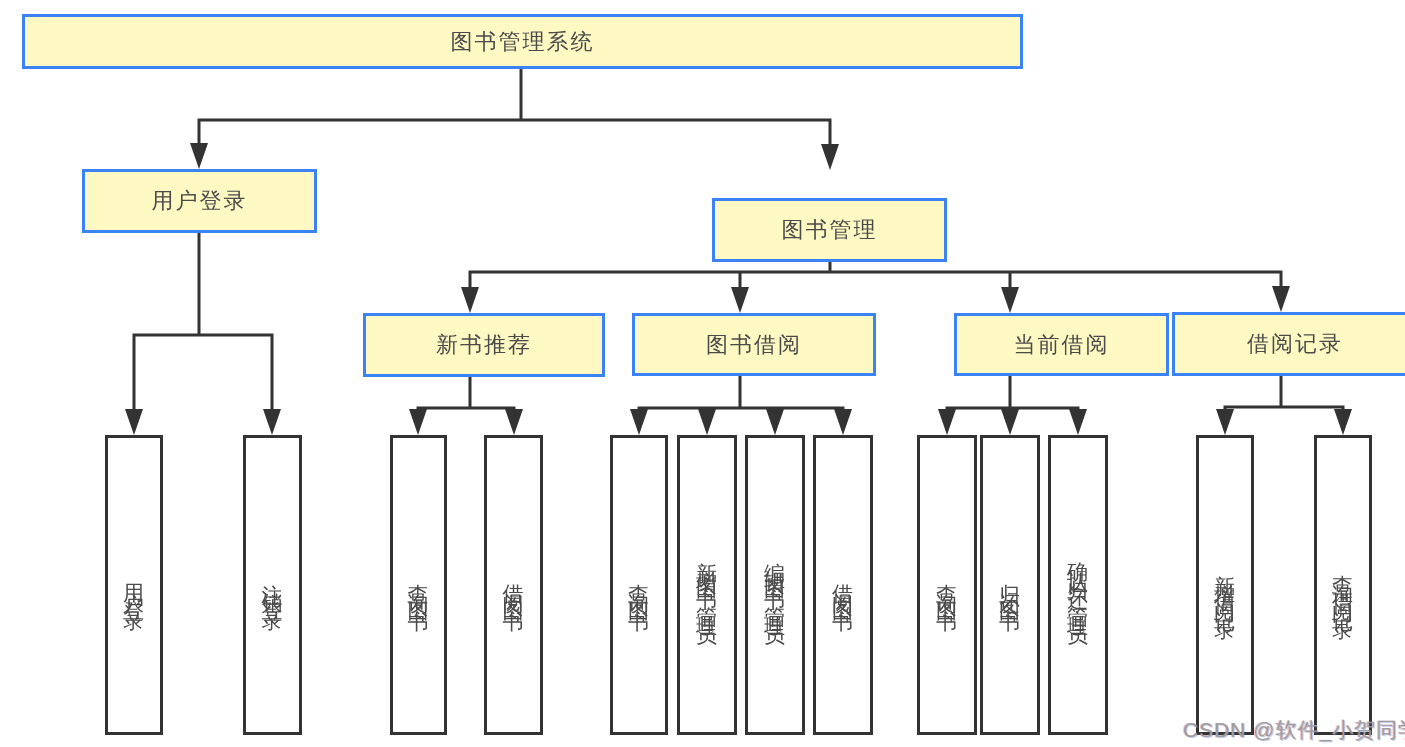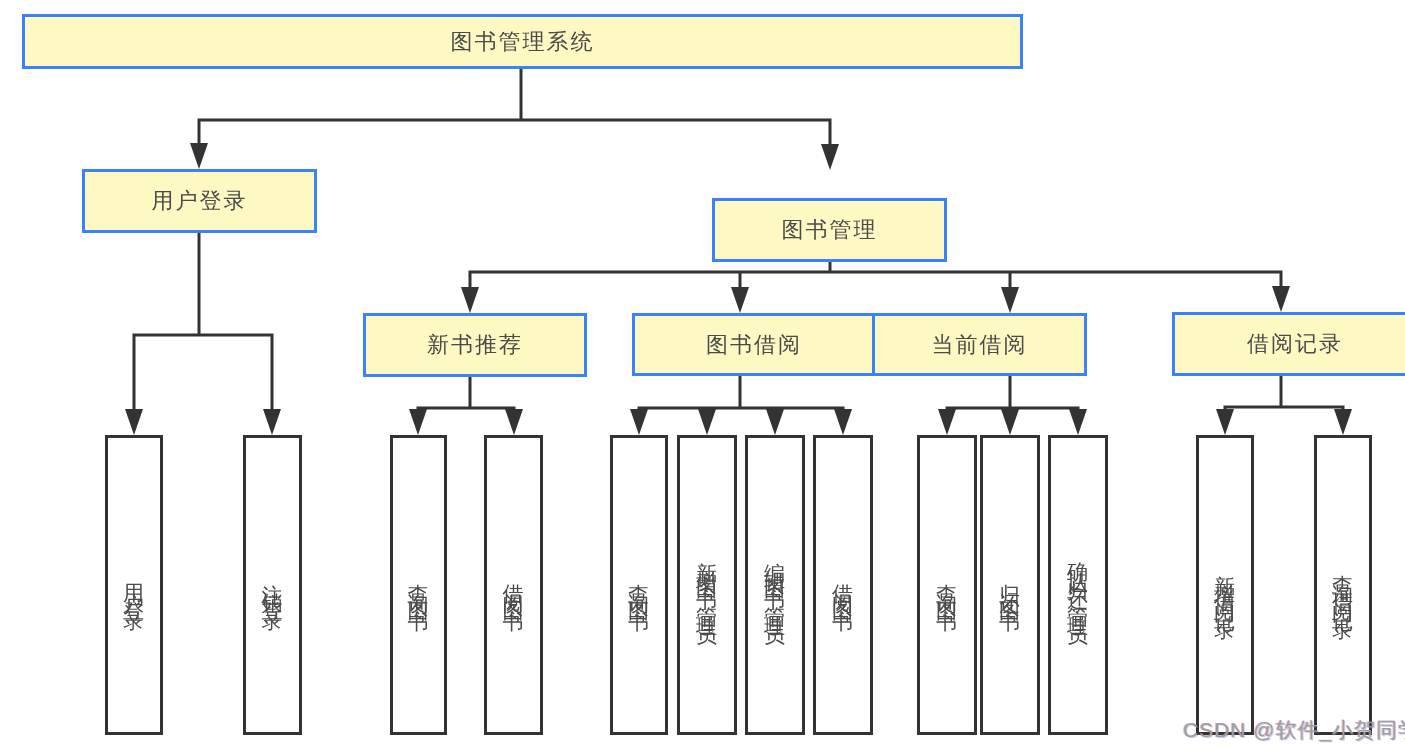--- a/index.html
+++ b/index.html
@@ -109,23 +109,23 @@
       <polygon points="1216,409 1234,409 1225,435"></polygon>
       <polygon points="1334,409 1352,409 1343,435"></polygon>
     </g>
   </svg>
 
   <div class="box" style="left:22px; top:14px; width:1001px; height:55px;">图书管理系统</div>
 
   <div class="box" style="left:82px; top:169px; width:235px; height:64px;">用户登录</div>
   <div class="box" style="left:712px; top:170px; width:235px; height:64px;margin-top:28px;">图书管理</div>
 
-  <div class="box" style="left:363px; top:313px; width:224px; height:64px;">新书推荐</div>
+  <div class="box" style="left:363px; top:313px; width:242px; height:64px;">新书推荐</div>
   <div class="box" style="left:632px; top:313px; width:244px; height:63px;">图书借阅</div>
-  <div class="box" style="left:872px; top:313px; width:215px; height:63px;">当前借阅</div>
+  <div class="box" style="left:954px; top:313px; width:215px; height:63px;">当前借阅</div>
   <div class="box" style="left:1172px; top:312px; width:246px; height:64px;">借阅记录</div>
 
   <div class="leaf" style="left:105px; width:58px;">
     <span>用户登录</span>
   </div>
   <div class="leaf" style="left:243px; width:59px;">
     <span>注销登录</span>
   </div>
 
   <div class="leaf" style="left:390px; width:57px;">

